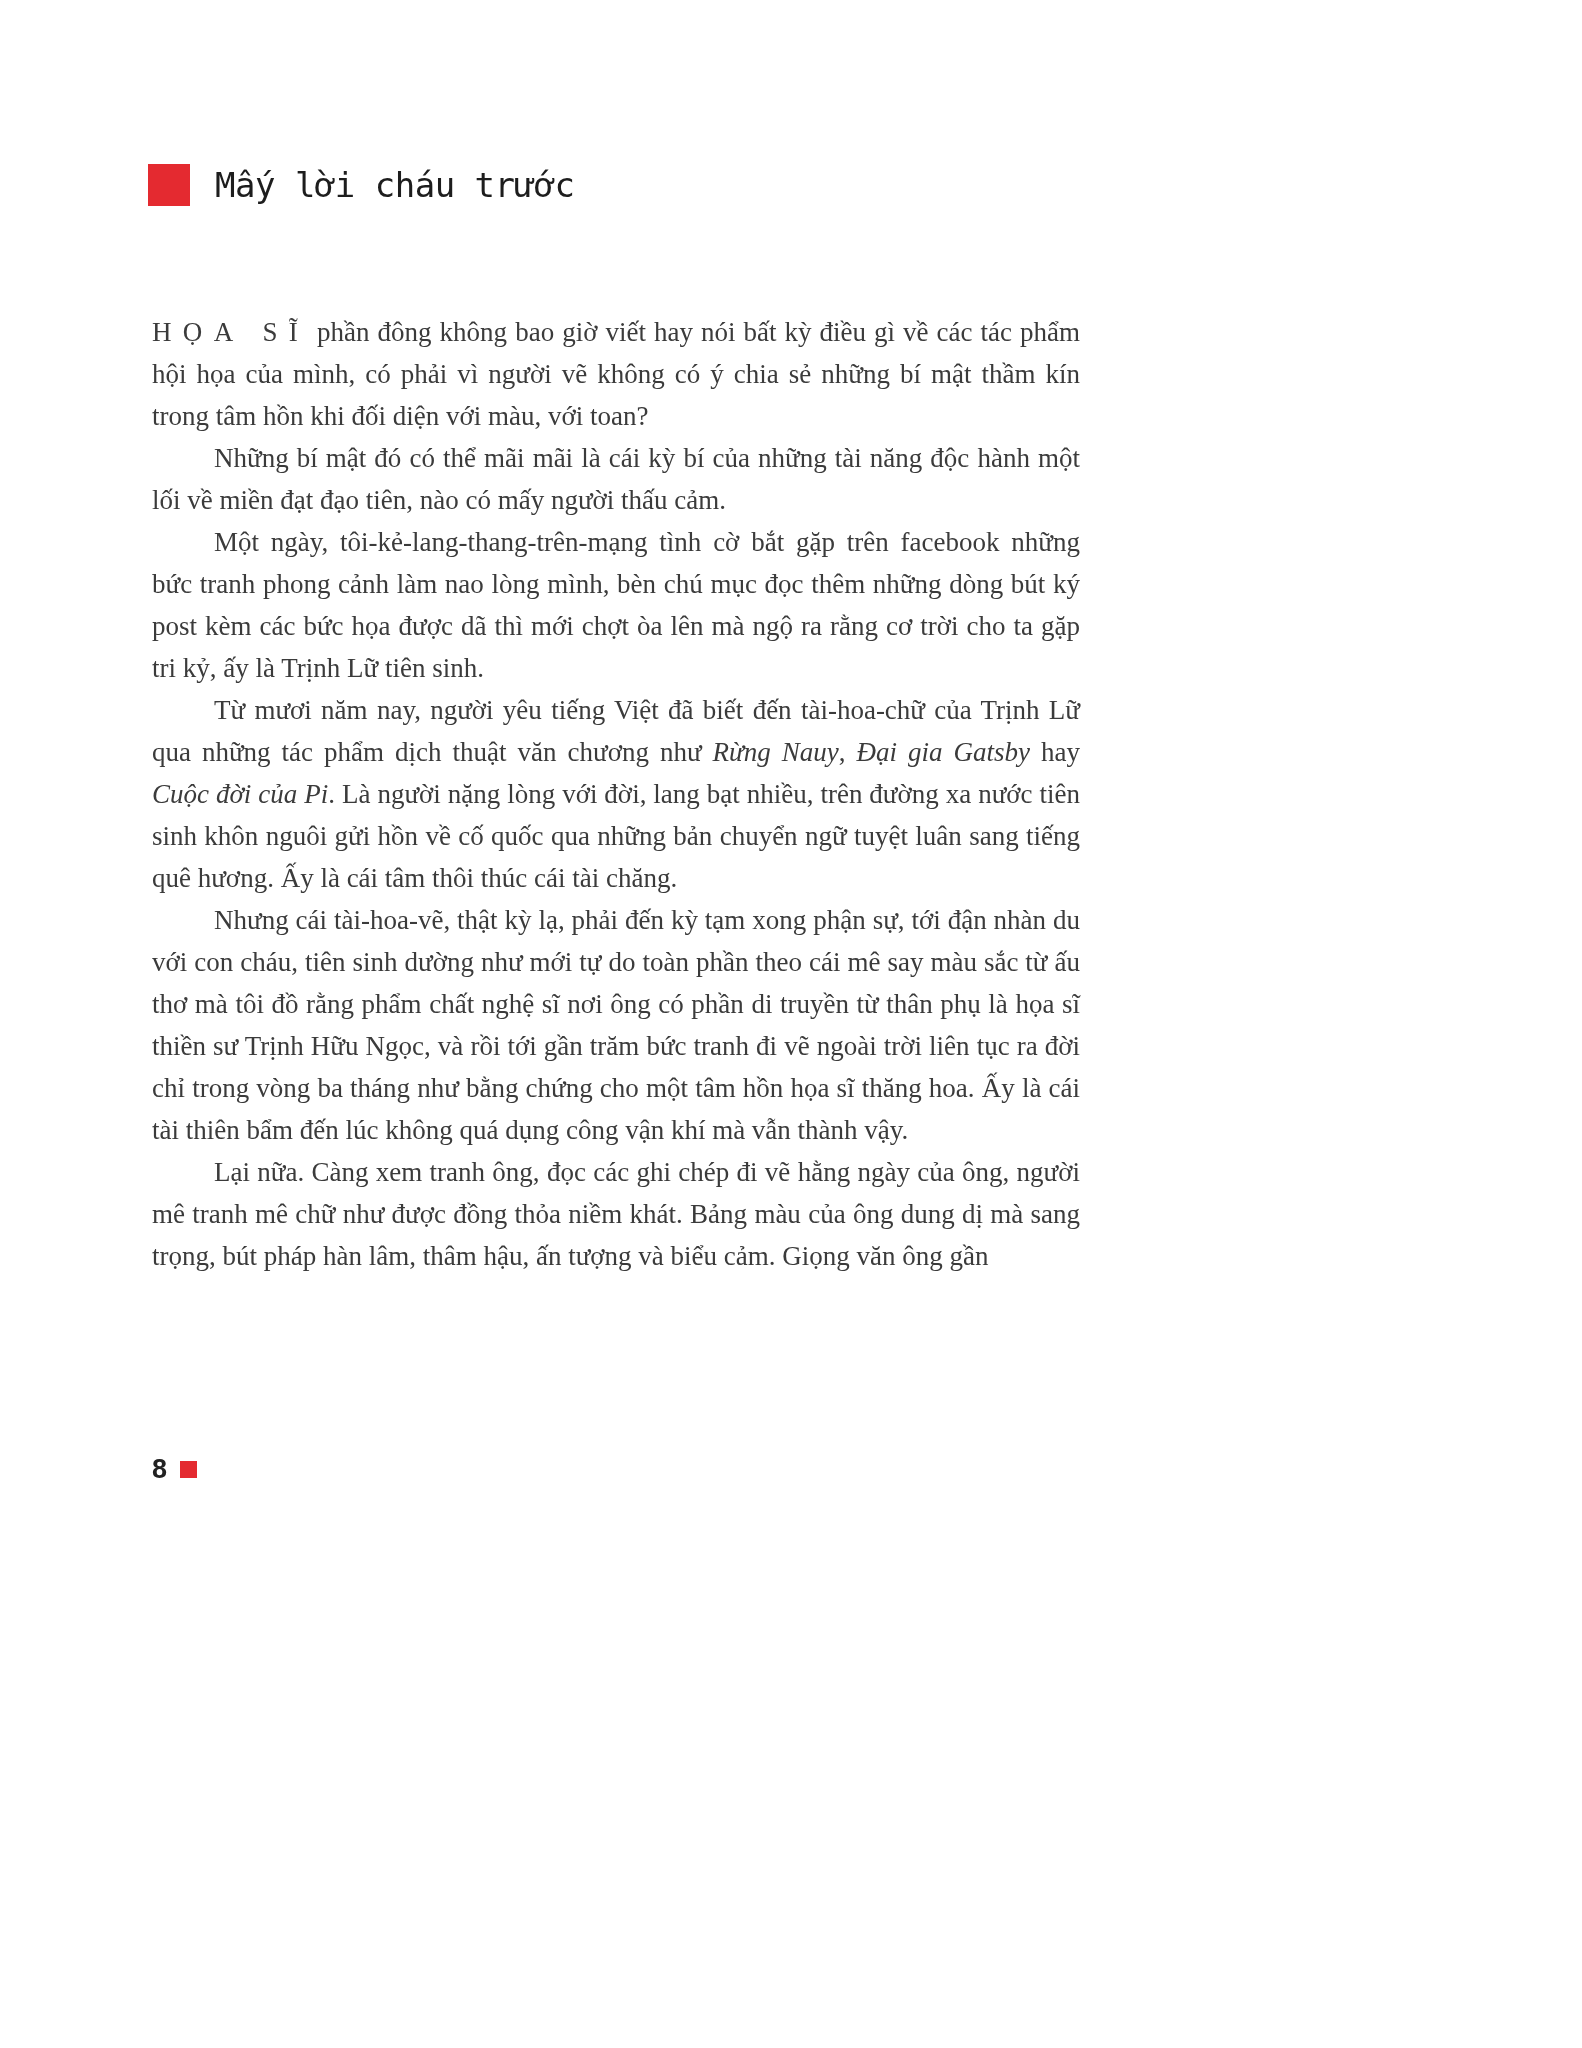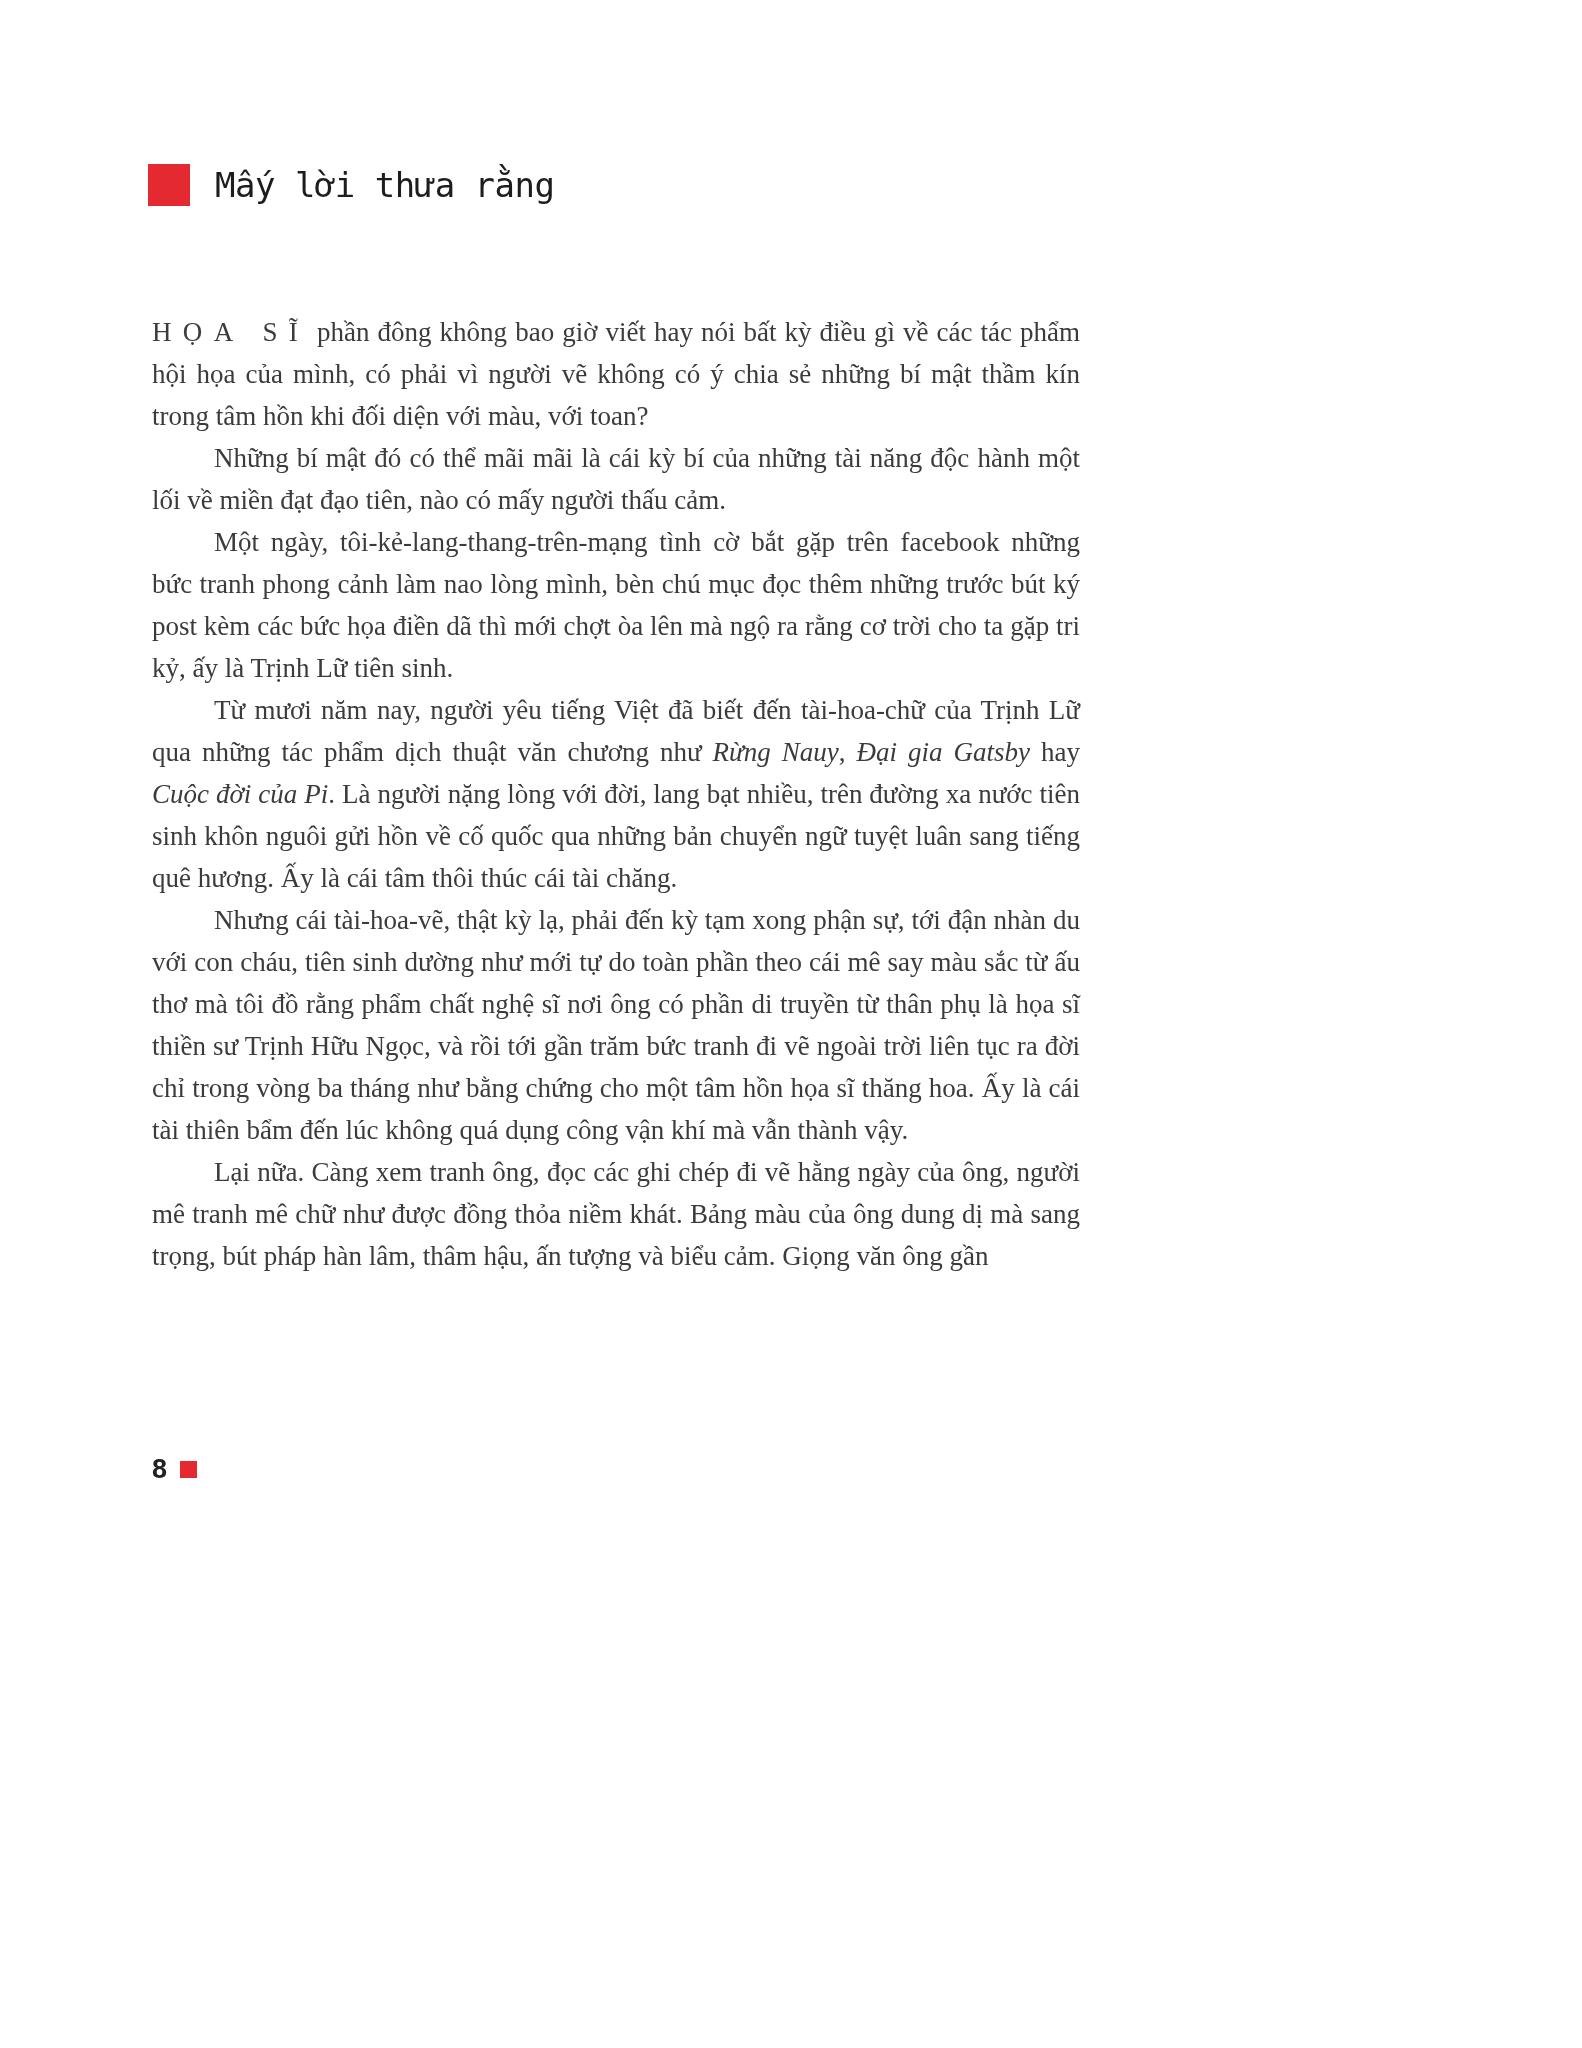--- a/index.html
+++ b/index.html
@@ -92,27 +92,27 @@
     line-height: 1;
   }
 </style>
 </head>
 <body>
 
 <div class="page">
 
   <header class="chapter-header">
     <span class="red-square"></span>
-    <h1 class="heading">Mấy lời thưa rằng</h1>
+    <h1 class="heading">Mấy lời cháu trước</h1>
   </header>
 
   <main class="body-text">
       <p class="para"><span class="lead">HỌA SĨ</span><span> phần đông không bao giờ viết hay nói bất kỳ điều gì về các tác phẩm hội họa của mình, có phải vì người vẽ không có ý chia sẻ những bí mật thầm kín trong tâm hồn khi đối diện với màu, với toan?</span></p>
       <p class="para indent"><span>Những bí mật đó có thể mãi mãi là cái kỳ bí của những tài năng độc hành một lối về miền đạt đạo tiên, nào có mấy người thấu cảm.</span></p>
-      <p class="para indent"><span>Một ngày, tôi-kẻ-lang-thang-trên-mạng tình cờ bắt gặp trên facebook những bức tranh phong cảnh làm nao lòng mình, bèn chú mục đọc thêm những trước bút ký post kèm các bức họa điền dã thì mới chợt òa lên mà ngộ ra rằng cơ trời cho ta gặp tri kỷ, ấy là Trịnh Lữ tiên sinh.</span></p>
+      <p class="para indent"><span>Một ngày, tôi-kẻ-lang-thang-trên-mạng tình cờ bắt gặp trên facebook những bức tranh phong cảnh làm nao lòng mình, bèn chú mục đọc thêm những dòng bút ký post kèm các bức họa được dã thì mới chợt òa lên mà ngộ ra rằng cơ trời cho ta gặp tri kỷ, ấy là Trịnh Lữ tiên sinh.</span></p>
       <p class="para indent"><span>Từ mươi năm nay, người yêu tiếng Việt đã biết đến tài-hoa-chữ của Trịnh Lữ qua những tác phẩm dịch thuật văn chương như </span><span class="italic">Rừng Nauy</span><span>, </span><span class="italic">Đại gia Gatsby</span><span> hay </span><span class="italic">Cuộc đời của Pi</span><span>. Là người nặng lòng với đời, lang bạt nhiều, trên đường xa nước tiên sinh khôn nguôi gửi hồn về cố quốc qua những bản chuyển ngữ tuyệt luân sang tiếng quê hương. Ấy là cái tâm thôi thúc cái tài chăng.</span></p>
       <p class="para indent"><span>Nhưng cái tài-hoa-vẽ, thật kỳ lạ, phải đến kỳ tạm xong phận sự, tới đận nhàn du với con cháu, tiên sinh dường như mới tự do toàn phần theo cái mê say màu sắc từ ấu thơ mà tôi đồ rằng phẩm chất nghệ sĩ nơi ông có phần di truyền từ thân phụ là họa sĩ thiền sư Trịnh Hữu Ngọc, và rồi tới gần trăm bức tranh đi vẽ ngoài trời liên tục ra đời chỉ trong vòng ba tháng như bằng chứng cho một tâm hồn họa sĩ thăng hoa. Ấy là cái tài thiên bẩm đến lúc không quá dụng công vận khí mà vẫn thành vậy.</span></p>
       <p class="para indent"><span>Lại nữa. Càng xem tranh ông, đọc các ghi chép đi vẽ hằng ngày của ông, người mê tranh mê chữ như được đồng thỏa niềm khát. Bảng màu của ông dung dị mà sang trọng, bút pháp hàn lâm, thâm hậu, ấn tượng và biểu cảm. Giọng văn ông gần</span></p>
     </main>
 
   <footer class="page-footer">
     <span class="page-number">8</span>
     <span class="red-square small"></span>
   </footer>
 

